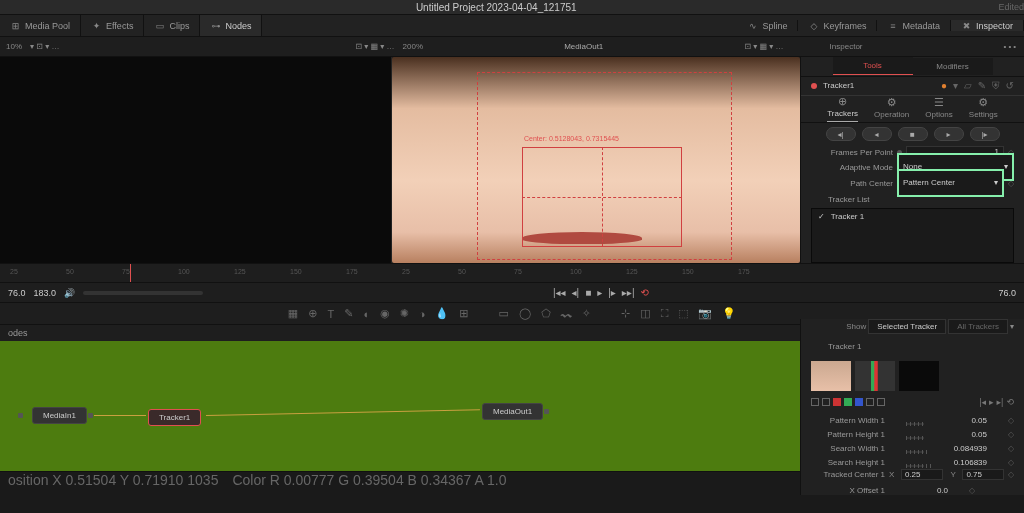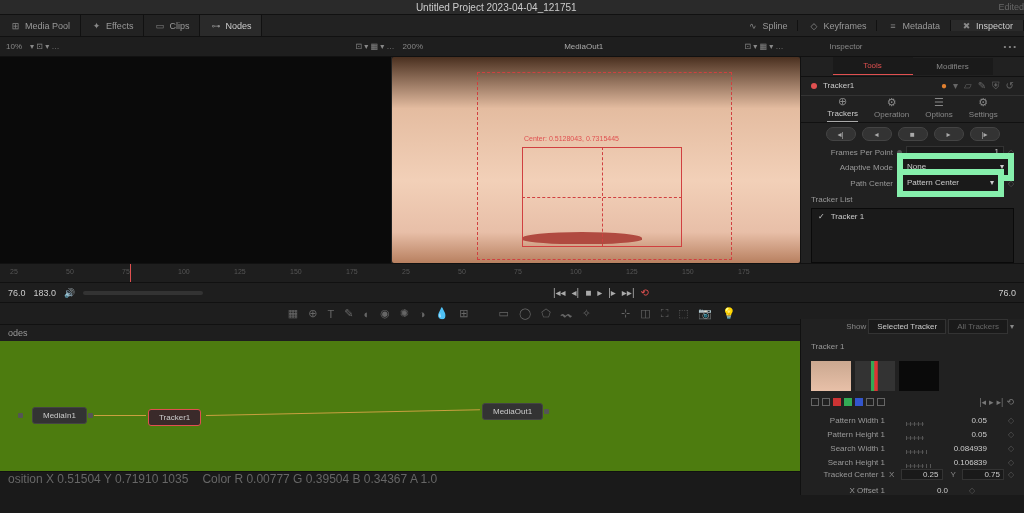--- a/index.html
+++ b/index.html
@@ -37,23 +37,23 @@
 .insp-subtabs { height:28px; display:flex; justify-content:center; align-items:end; gap:16px; border-bottom:1px solid #111; }
 .insp-st { display:flex; flex-direction:column; align-items:center; gap:2px; padding-bottom:3px; color:#888; }
 .insp-st.active { color:#ccc; border-bottom:1px solid #aaa; }
 .insp-st .icon { font-size:11px; }
 .track-ctrl { height:24px; display:flex; justify-content:center; align-items:center; gap:6px; padding:4px 10px; }
 .tc-btn { width:30px; height:14px; background:#333; border:1px solid #444; border-radius:7px; display:flex; align-items:center; justify-content:center; color:#aaa; font-size:8px; }
 .param-row { height:16px; display:flex; align-items:center; padding:0 10px; gap:4px; }
 .param-label { flex:0 0 82px; text-align:right; color:#999; }
 .param-dot { width:5px; height:5px; border-radius:50%; background:#555; }
 .param-field { flex:1; background:#1a1a1a; border:1px solid #333; height:12px; line-height:10px; padding:0 4px; text-align:right; color:#ccc; }
-.param-select { flex:1; background:#1a1a1a; border:6px solid #86efac; height:28px; line-height:10px; padding:0 4px; color:#ccc; display:flex; align-items:center; justify-content:space-between; }
+.param-select { flex:1; background:#1a1a1a; border:2px solid #86efac; height:28px; line-height:10px; padding:0 4px; color:#ccc; display:flex; align-items:center; justify-content:space-between; }
 .param-diamond { width:6px; color:#555; }
-.tracker-list-h { padding:4px 10px; color:#999; }
+.tracker-list-h { padding:4px 10px; color:#999;margin-left:17px; }
 .tracker-list { background:#1a1a1a; margin:0 10px; height:62px; border:1px solid #0a0a0a; }
 .tracker-item { padding:3px 6px; color:#ccc; display:flex; align-items:center; gap:6px; }
 .tracker-item .chk { color:#ccc; }
 .list-btns { display:flex; gap:8px; justify-content:flex-end; padding:6px 10px; }
 .list-btn { width:55px; height:16px; border:1px solid #444; border-radius:8px; display:flex; align-items:center; justify-content:center; color:#aaa; }
 .list-btn.del { border-color:#e05050; color:#e05050; }
 .show-row { display:flex; gap:2px; justify-content:flex-end; padding:0 10px 4px; align-items:center; }
 .show-seg { background:#1a1a1a; border:1px solid #333; padding:2px 8px; color:#ccc; }
 .show-seg.dim { color:#666; }
 .ruler { height:20px; background:#1e1e1e; display:flex; align-items:center; border-top:1px solid #111; border-bottom:1px solid #111; font-size:7px; color:#555; position:relative; padding:0 8px; }
@@ -85,23 +85,23 @@
 .mini-icons .sq.b { background:#35c; border-color:#35c; }
 .slider-row { height:14px; display:flex; align-items:flex-end; padding:0 10px; gap:21px; }
 .slider-label { flex:0 0 74px; text-align:right; color:#999; }
 .slider-track { flex:1; height:2px; background:#333; position:relative; }
 .slider-dots { position:absolute; left:0; top:-1px; display:flex; gap:3px; }
 .slider-dots i { width:1px; height:4px; background:#555; display:block; }
 .slider-val { width:42px; text-align:right; color:#ccc; }
 .dual-row { display:flex; align-items:center; padding:0 10px; gap:4px; height:14px; }
 .dual-row .lab { flex:0 0 74px; text-align:right; color:#999; }
 .dual-row .ax { width:8px; color:#888; }
-.dual-row .dv { width:42px; background:#1a1a1a; border:1px solid #333; padding:0 3px; text-align:right; color:#ccc; }
+.dual-row .dv { width:42px; background:#1a1a1a; border:1px solid #333; padding:0 3px; text-align:left; color:#ccc; }
 .dual-row .sp { flex:1; }
-.status { height:15px; background:#1a1a1a; border-top:1px solid #111; display:flex; align-items:center; padding:0 8px; gap:14px; font-size:12px; color:#666; }
+.status { height:15px; background:#1a1a1a; border-top:1px solid #111; display:flex; padding:0 8px; gap:14px; font-size:14px; color:#666; }
 .status .right { margin-left:auto; }
 </style>
 </head>
 <body>
 
 <div class="top-bar">
   <span class="title">Untitled Project 2023-04-04_121751</span>
   <span class="edited">Edited</span>
 </div>
 

